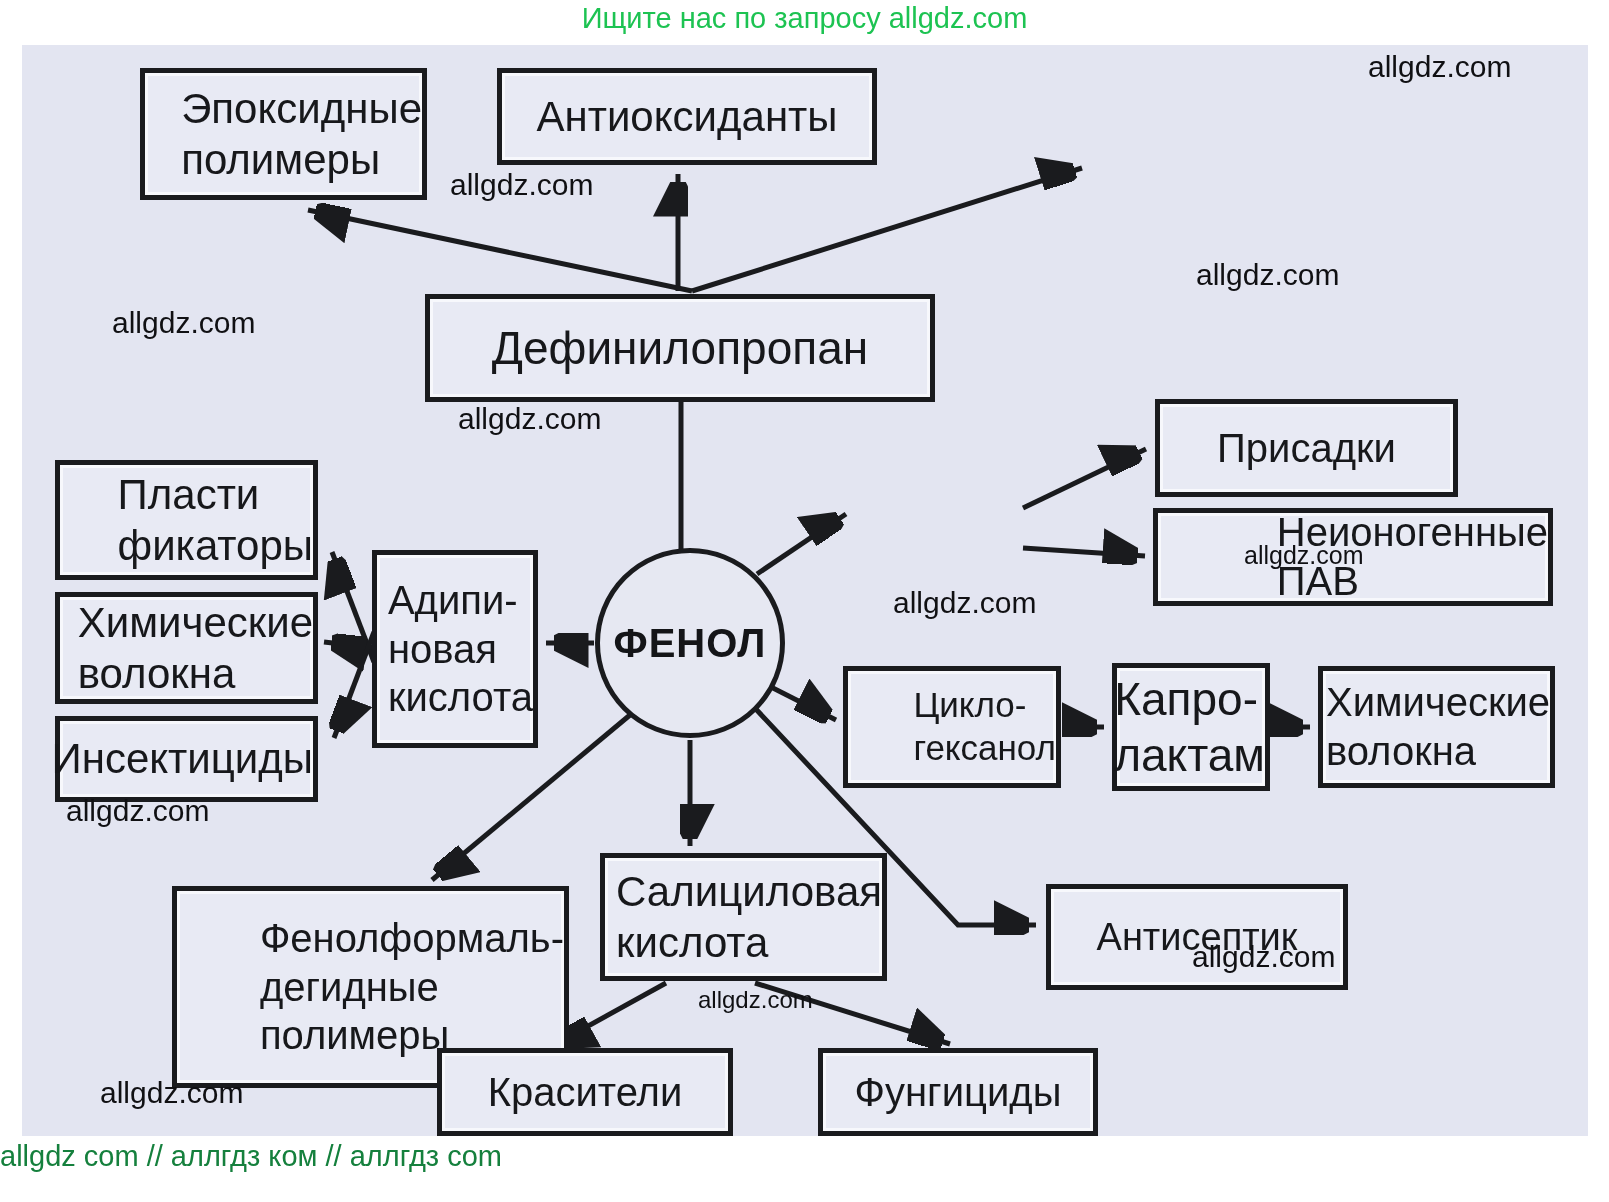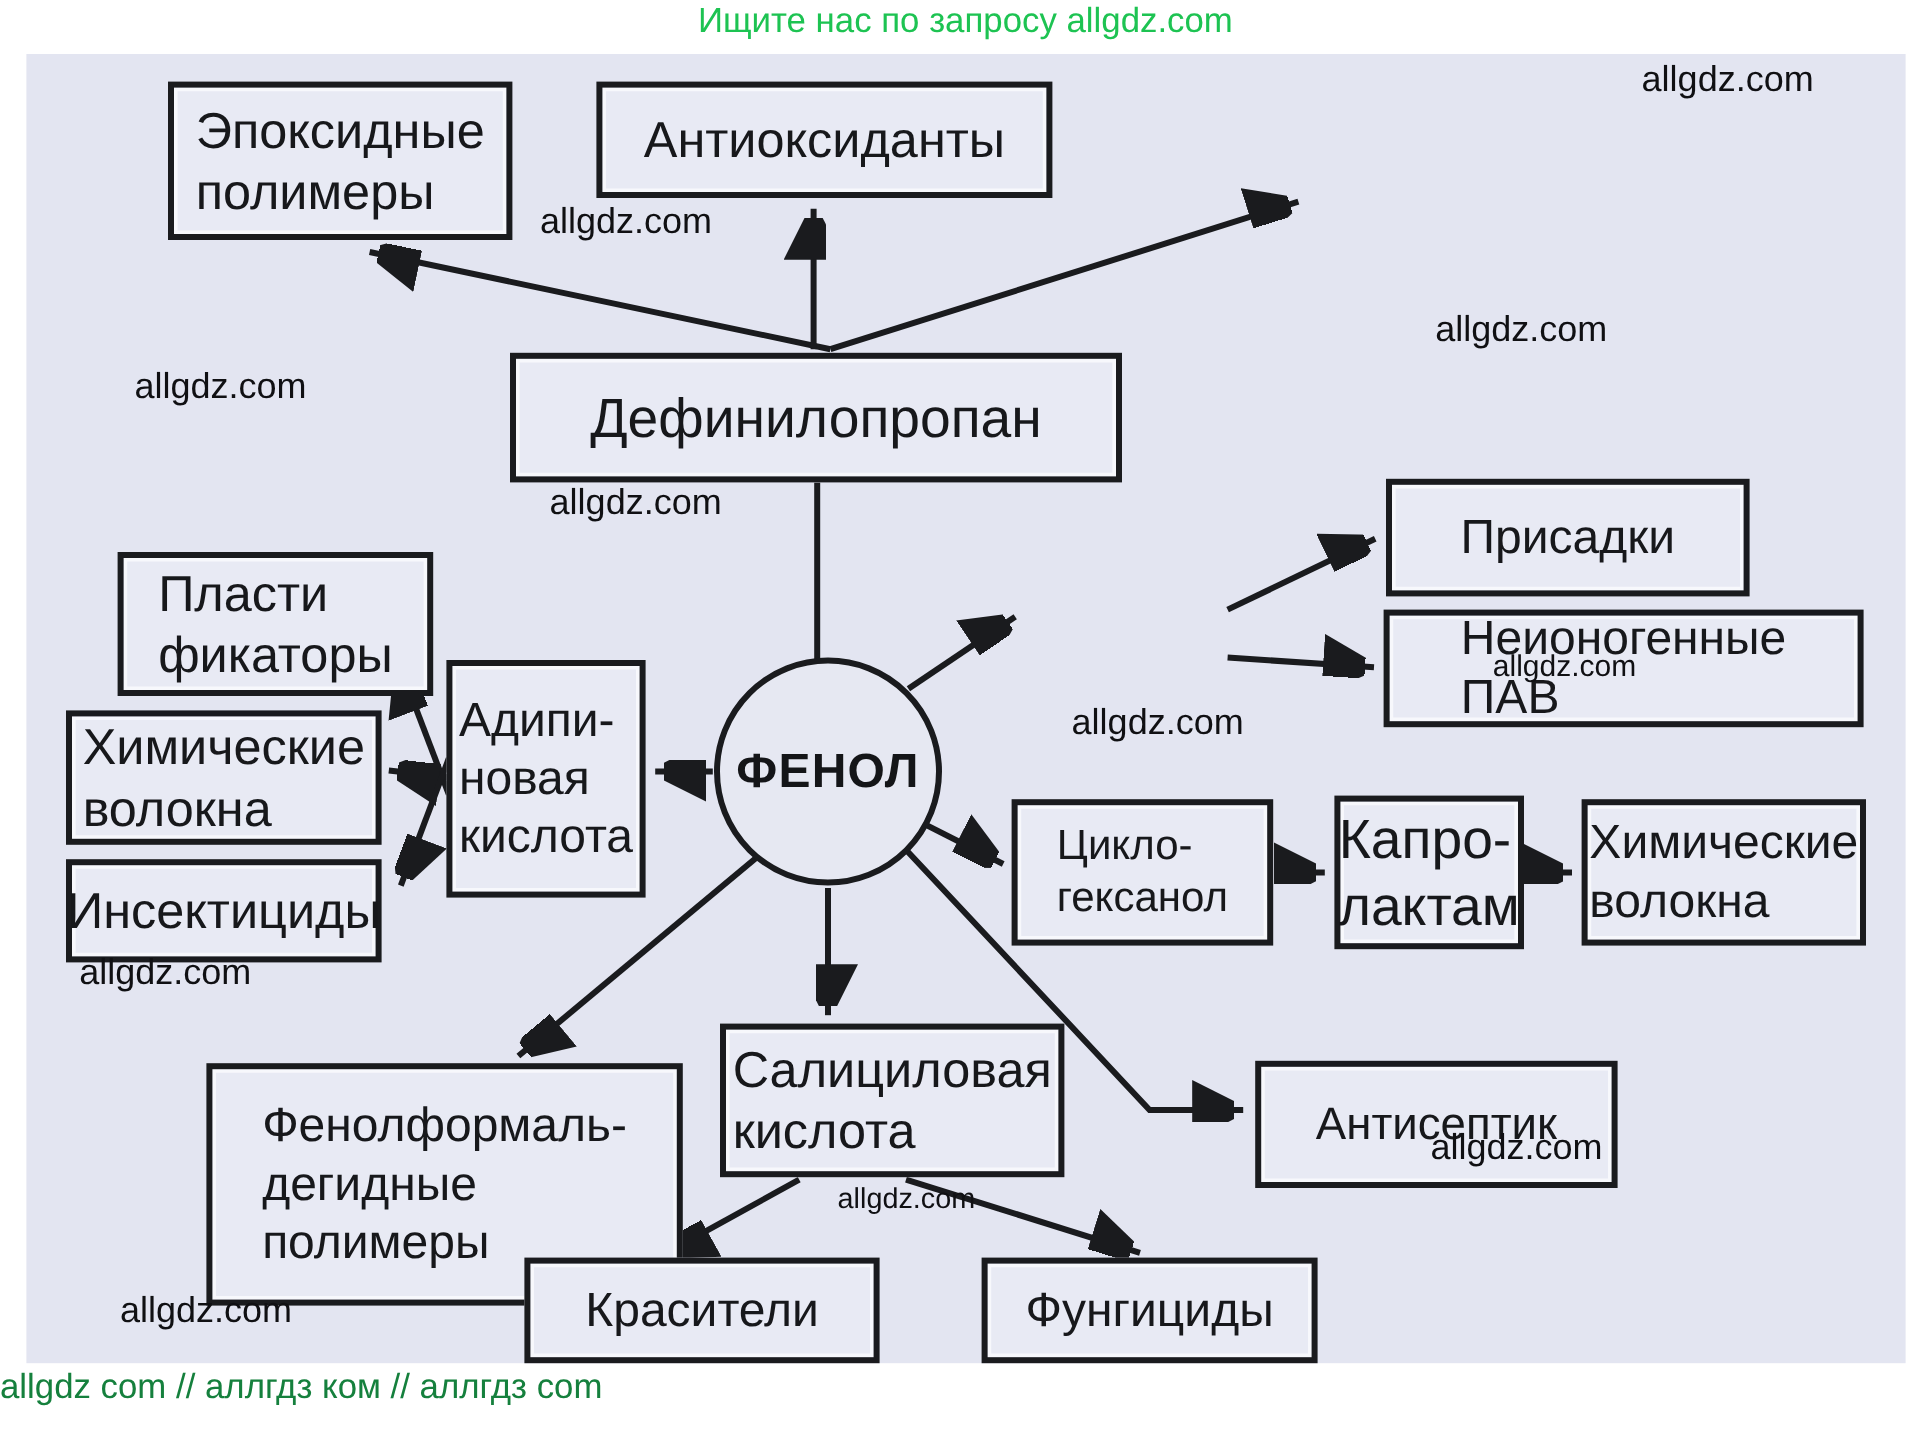--- a/index.html
+++ b/index.html
@@ -16,21 +16,21 @@
     background:#e3e5f1;
   }
   .edges{position:absolute;left:0;top:0;width:1609px;height:1202px;pointer-events:none;}
   .node{
     position:absolute;box-sizing:border-box;
     border:5px solid #1a1b1e;background:#e8eaf4;
     box-shadow:inset 0 0 0 3px #f7f8fc;
     display:flex;align-items:center;color:#17181b;
   }
   .node .lbl{white-space:pre-line;line-height:1.22;font-size:42px;}
-  .left{justify-content:center;text-align:left;}
+  .left{justify-content:flex-end;text-align:left;}
   .center{justify-content:center;text-align:left;}
   .circle{
     position:absolute;left:595px;top:548px;width:190px;height:190px;
     border:5px solid #1a1b1e;border-radius:50%;background:#e6e8f2;
     box-sizing:border-box;display:flex;align-items:center;justify-content:center;
     font-weight:bold;font-size:40px;color:#141518;letter-spacing:1px;
   }
   .wm{
     position:absolute;color:#101013;font-size:30px;white-space:nowrap;
   }
@@ -41,21 +41,21 @@
   .footer{
     position:absolute;left:0;top:1140px;width:100%;
     font-size:29px;color:#15803d;font-weight:500;
   }
   
   #n-epoxy{left:140px;top:68px;width:287px;height:132px;}
   #n-antiox{left:497px;top:68px;width:380px;height:97px;}
   #n-herb{left:930px;top:66px;width:288px;height:95px;}
   #n-diph{left:425px;top:294px;width:510px;height:108px;}
   #n-diph .lbl{font-size:46px;}
-  #n-plast{left:55px;top:460px;width:263px;height:120px;margin-left:43px;}
+  #n-plast{left:55px;top:460px;width:263px;height:120px;}
   #n-fibl{left:55px;top:592px;width:263px;height:112px;}
   #n-insect{left:55px;top:716px;width:263px;height:86px;}
   #n-adip{left:372px;top:550px;width:166px;height:198px;}
   #n-adip .lbl{font-size:40px;}
   #n-alkyl{left:853px;top:458px;width:168px;height:142px;}
   #n-alkyl .lbl{font-size:40px;}
   #n-addit{left:1155px;top:399px;width:303px;height:98px;}
   #n-addit .lbl{font-size:40px;}
   #n-nonion{left:1153px;top:508px;width:400px;height:98px;}
   #n-nonion .lbl{font-size:40px;}

